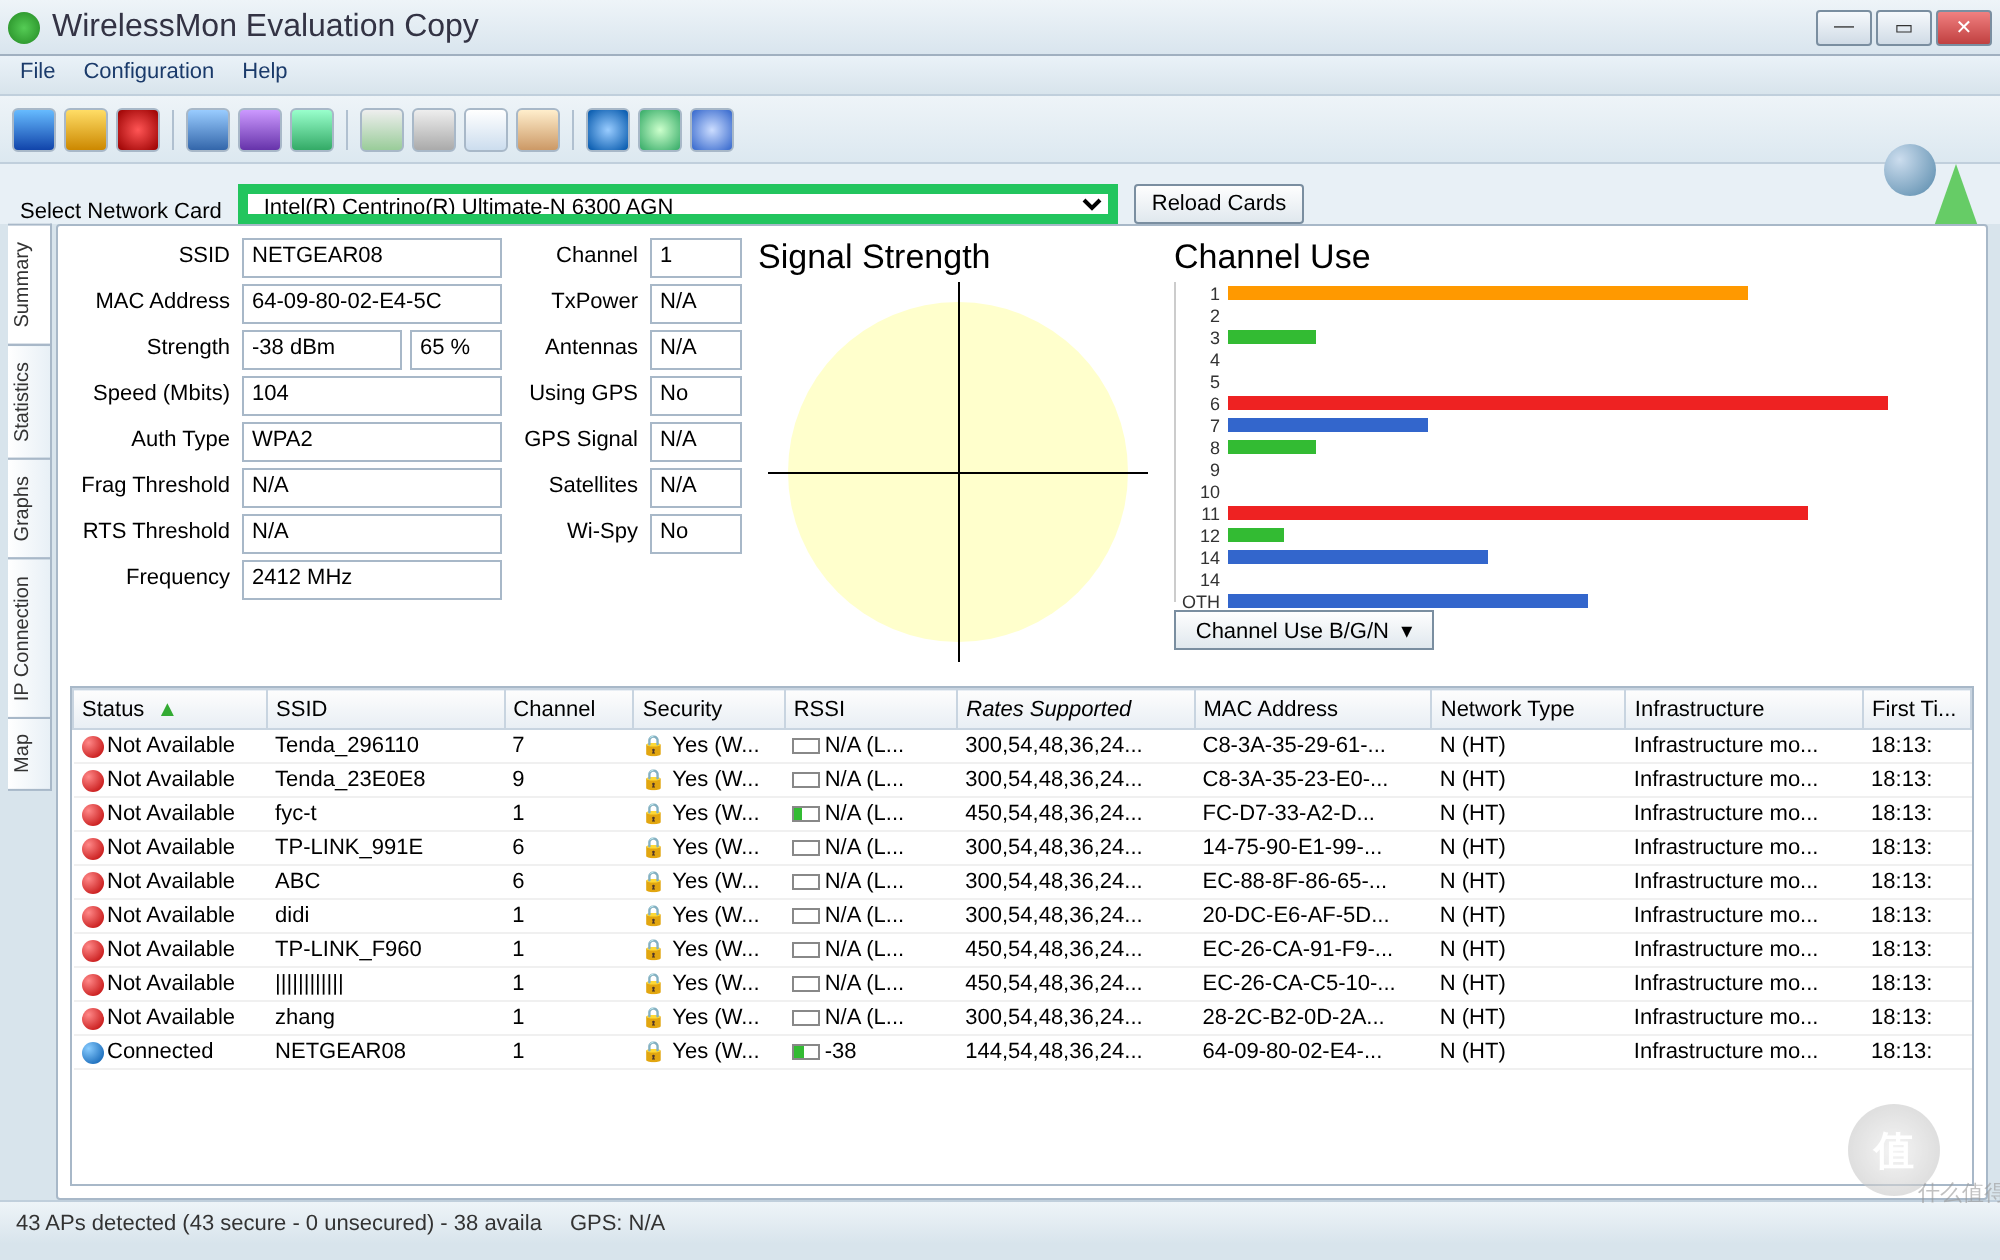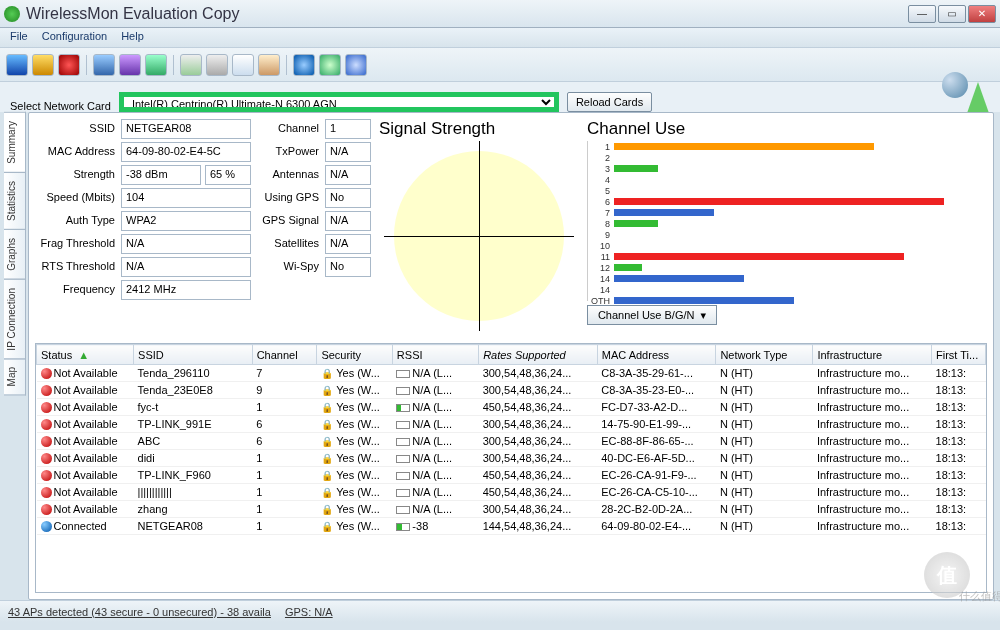--- a/index.html
+++ b/index.html
@@ -64,21 +64,21 @@
 .tbl th { background:linear-gradient(#fdfdfd,#e8eef4); border:1px solid #c8d4e0; padding:2px 4px; text-align:left; font-weight:400; font-size:11px; height:20px; white-space:nowrap; overflow:hidden;}
 .tbl td { padding:1px 4px; border-bottom:1px solid #f0f0f0; white-space:nowrap; overflow:hidden; font-size:11px; height:17px;}
 .dot { width:11px;height:11px;border-radius:50%; display:inline-block; vertical-align:middle; margin-right:2px;}
 .dot.red { background:radial-gradient(circle at 30% 30%,#f88,#b00);}
 .dot.blue { background:radial-gradient(circle at 30% 30%,#8cf,#05a);}
 .lock { color:#c90; font-size:10px;}
 .rssi-ind { display:inline-block; width:14px; height:8px; border:1px solid #888; vertical-align:middle; position:relative; margin-right:2px;}
 .rssi-ind i { position:absolute; left:0; top:0; bottom:0; background:#3b3;}
 
 
-.statusbar { height:22px; background:linear-gradient(#eef4f8,#d8e4ec); border-top:1px solid #c0cfdc; display:flex; align-items:center; padding:0 8px; gap:14px; color:#333;text-decoration:underline;}
+.statusbar { height:22px; background:linear-gradient(#eef4f8,#d8e4ec); border-top:1px solid #c0cfdc; display:flex; align-items:center; padding:0 8px; gap:14px; color:#333;}
 .watermark { position:absolute; right:6px; bottom:26px; width:70px; height:52px; opacity:.6; pointer-events:none;}
 .watermark .c { width:46px;height:46px;border-radius:50%;background:radial-gradient(circle,#eee,#bbb); position:absolute; left:0; top:0; display:flex;align-items:center;justify-content:center;color:#fff;font-size:20px;font-weight:bold;}
 .watermark .t { position:absolute; right:-20px; bottom:0; font-size:11px; color:#999; white-space:nowrap;}
 </style>
 </head>
 <body>
 
 <div class="titlebar">
   <span class="icon"></span>
   <span class="title">WirelessMon Evaluation Copy</span>
@@ -330,21 +330,21 @@
               <td>Infrastructure mo...</td>
               <td>18:13:</td>
             </tr>
             <tr>
               <td><span class="dot red"></span>Not Available</td>
               <td>didi</td>
               <td>1</td>
               <td><span class="lock">🔒</span> Yes (W...</td>
               <td><span class="rssi-ind"><i style="width:0%"></i></span>N/A (L...</td>
               <td>300,54,48,36,24...</td>
-              <td>40-DC-E6-AF-5D...</td>
+              <td>20-DC-E6-AF-5D...</td>
               <td>N (HT)</td>
               <td>Infrastructure mo...</td>
               <td>18:13:</td>
             </tr>
             <tr>
               <td><span class="dot red"></span>Not Available</td>
               <td>TP-LINK_F960</td>
               <td>1</td>
               <td><span class="lock">🔒</span> Yes (W...</td>
               <td><span class="rssi-ind"><i style="width:0%"></i></span>N/A (L...</td>

